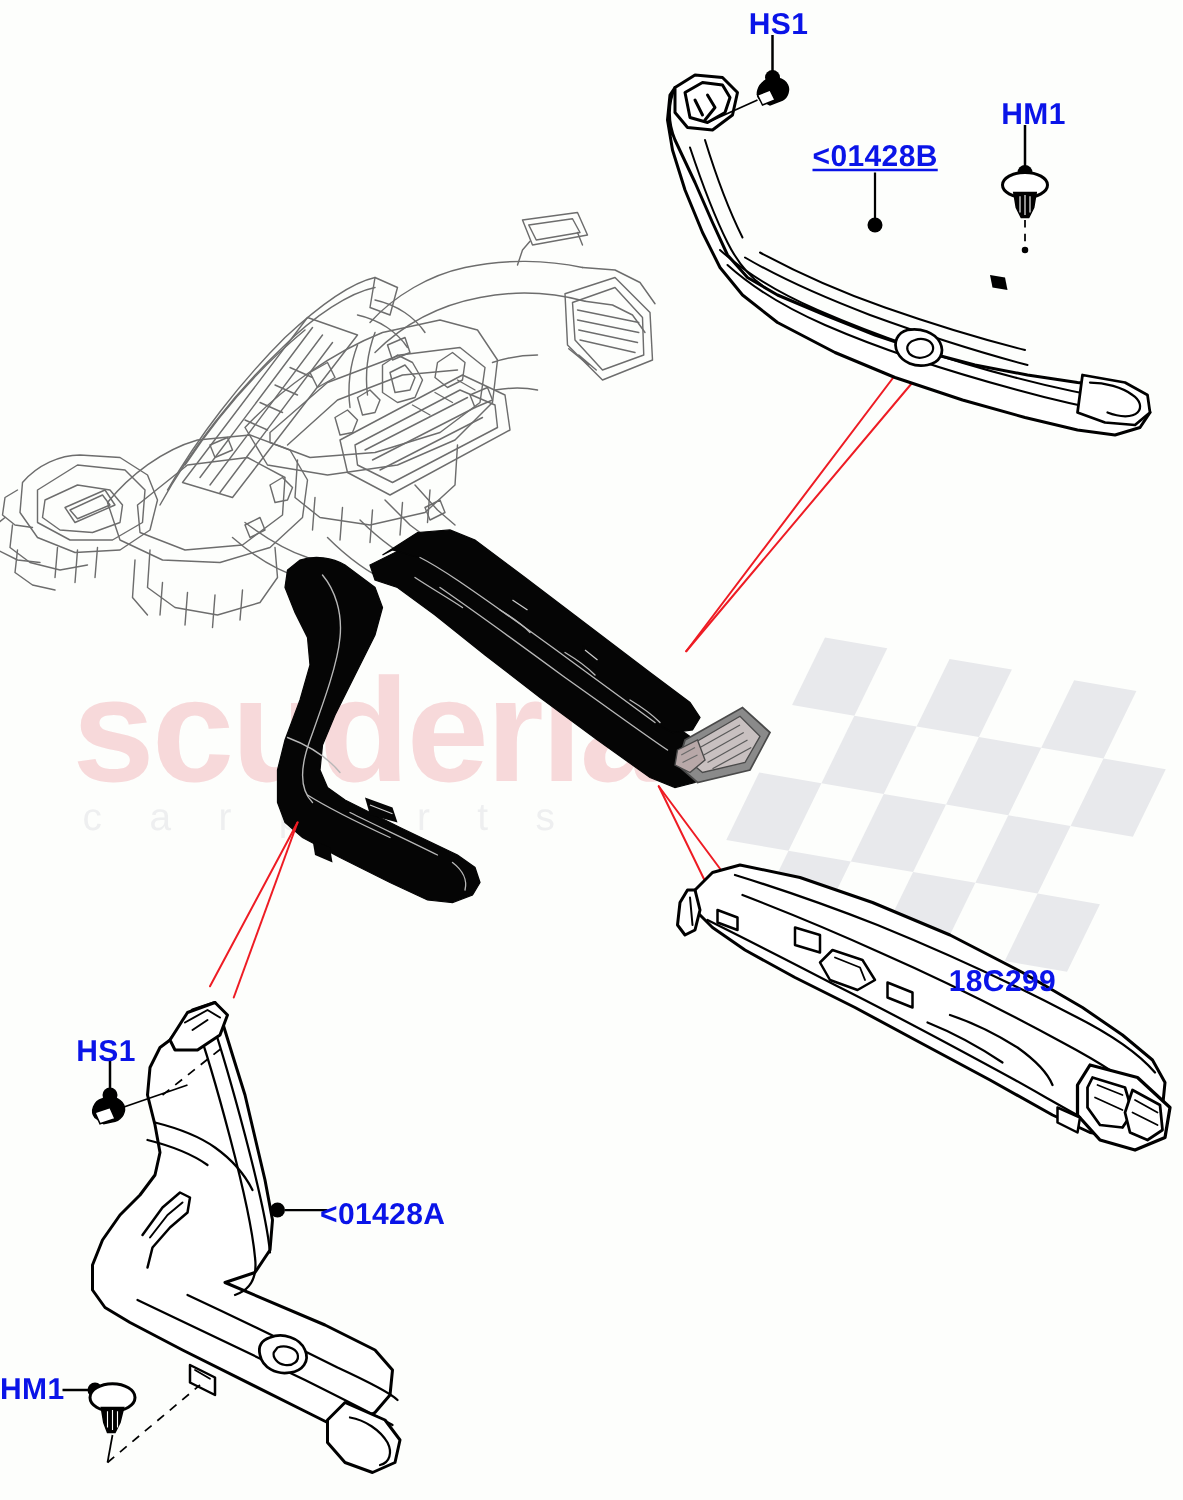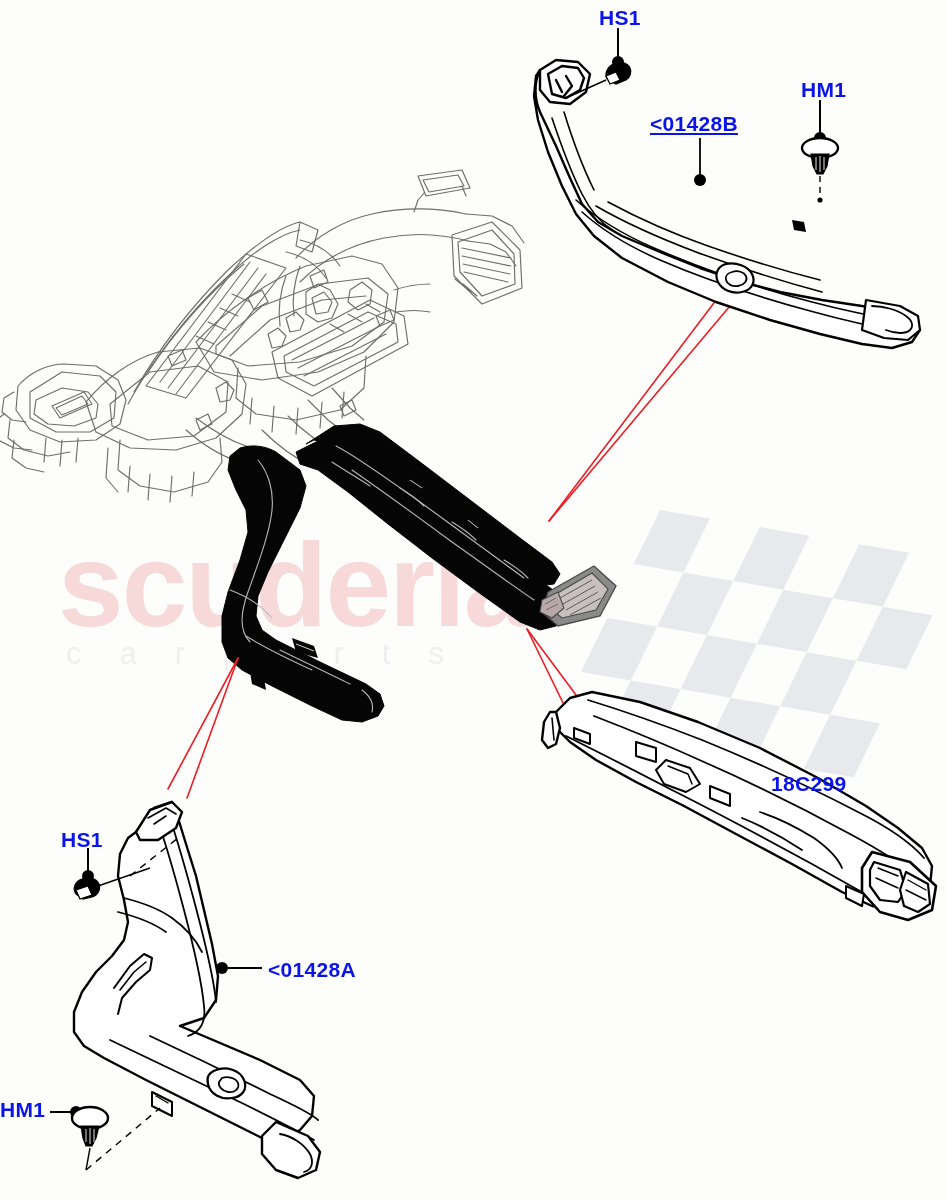--- a/index.html
+++ b/index.html
@@ -11,21 +11,21 @@
     position:relative;
     width:946px;
     height:1200px;
     background:#fdfefc;
     overflow:hidden;
   }
   #art{position:absolute;left:0;top:0;width:946px;height:1200px;}
   .lbl{
     position:absolute;
     color:#0a14e8;
-    font-size:21px;
+    font-size:24px;
     font-weight:bold;
     letter-spacing:0.3px;
     white-space:nowrap;
     font-family:"Liberation Sans","DejaVu Sans",sans-serif;
   }
   .wm-main{
     position:absolute;
     left:58px; top:517px;
     font-size:118px;
     font-weight:bold;
@@ -423,18 +423,18 @@
       <path fill="none" stroke="#ffffff" stroke-width="0.9" d="M86,1129 L86,1142 M90,1128 L90,1144 M94,1129 L94,1142"></path>
       <line x1="90" y1="1148" x2="86" y2="1170" stroke="#000000" stroke-width="1.4"></line>
       <line x1="86" y1="1170" x2="160" y2="1108" stroke="#000000" stroke-width="1.4" stroke-dasharray="7 6"></line>
     </g>
 
   </svg>
 
   <div class="lbl" style="left:599px;  top:6px;">HS1</div>
   <div class="lbl" style="left:650px;  top:112px;text-decoration:underline;">&lt;01428B</div>
   <div class="lbl" style="left:801px;  top:78px;">HM1</div>
-  <div class="lbl" style="left:759px;  top:772px;margin-left:12px;">18C299</div>
+  <div class="lbl" style="left:759px;  top:772px;">18C299</div>
   <div class="lbl" style="left:61px;   top:828px;">HS1</div>
-  <div class="lbl" style="left:268px;  top:958px;">&lt;01428A</div>
+  <div class="lbl" style="left:256px;  top:958px;">&lt;01428A</div>
   <div class="lbl" style="left:0px;    top:1098px;">HM1</div>
 
 </div>
 
 </body></html>

